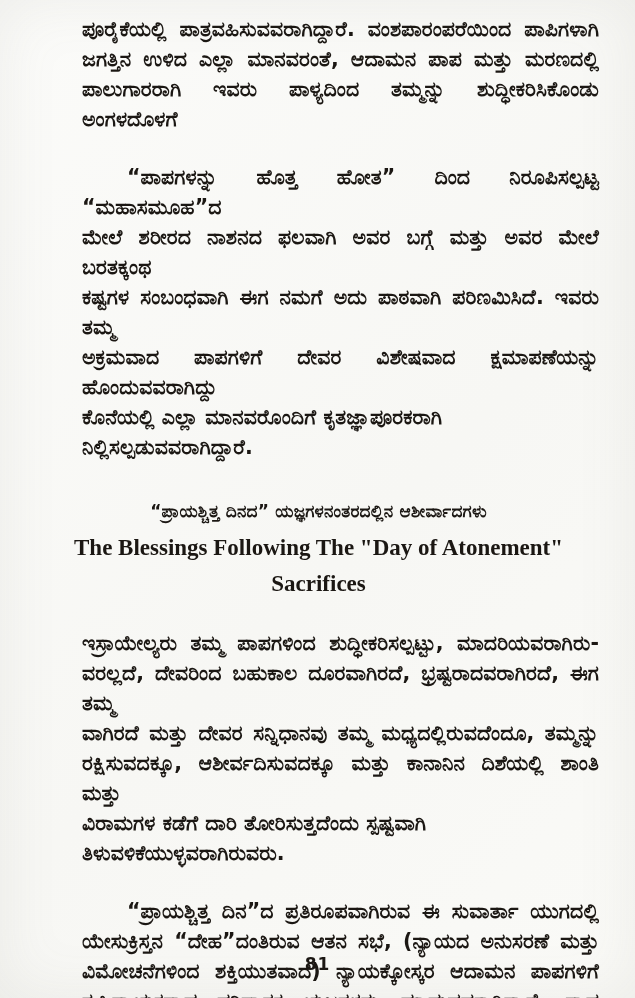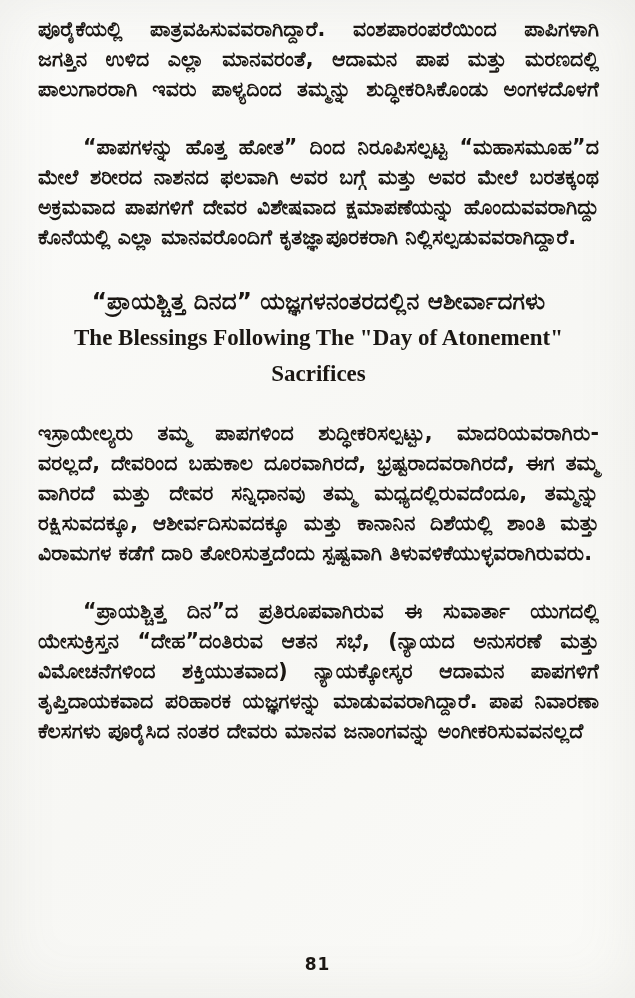--- a/index.html
+++ b/index.html
@@ -30,35 +30,36 @@
   }
   .para:nth-child(3) { margin-bottom: 32px; }
   .line {
     font-size: 20.5px;
     font-weight: 600;
     line-height: 30px;
     text-align: justify;
     text-align-last: justify;
     white-space: normal;
     letter-spacing: 0.1px;
+    margin-left: 44px;
   }
   .para.indent .line.first {
     text-indent: 45px;
   }
   .line.last {
     text-align: left;
     text-align-last: left;
   }
   .heading {
     text-align: center;
     margin: 0 0 26px 0;
     padding-top: 2px;
   }
   .heading-kn {
-    font-size: 23px;
+    font-size: 17px;
     font-weight: 700;
     line-height: 38px;
     letter-spacing: 0.2px;
   }
   .heading-en {
     font-family: "Liberation Serif", "DejaVu Serif", serif;
     font-size: 23px;
     font-weight: 700;
     line-height: 36px;
   }
@@ -81,20 +82,21 @@
   <div class="text-column">
 
   <div class="para">
         <div class="line first">ಪೂರೈಕೆಯಲ್ಲಿ ಪಾತ್ರವಹಿಸುವವರಾಗಿದ್ದಾರೆ.  ವಂಶಪಾರಂಪರೆಯಿಂದ ಪಾಪಿಗಳಾಗಿ</div>
         <div class="line">ಜಗತ್ತಿನ ಉಳಿದ ಎಲ್ಲಾ ಮಾನವರಂತೆ, ಆದಾಮನ ಪಾಪ ಮತ್ತು ಮರಣದಲ್ಲಿ</div>
         <div class="line">ಪಾಲುಗಾರರಾಗಿ ಇವರು ಪಾಳ್ಯದಿಂದ ತಮ್ಮನ್ನು ಶುದ್ಧೀಕರಿಸಿಕೊಂಡು ಅಂಗಳದೊಳಗೆ</div>
       </div>
       <div class="para indent">
         <div class="line first">“ಪಾಪಗಳನ್ನು ಹೊತ್ತ ಹೋತ” ದಿಂದ ನಿರೂಪಿಸಲ್ಪಟ್ಟ “ಮಹಾಸಮೂಹ”ದ</div>
         <div class="line">ಮೇಲೆ ಶರೀರದ ನಾಶನದ ಫಲವಾಗಿ ಅವರ ಬಗ್ಗೆ ಮತ್ತು ಅವರ ಮೇಲೆ ಬರತಕ್ಕಂಥ</div>
+        <div class="line">ಕಷ್ಟಗಳ ಸಂಬಂಧವಾಗಿ ಈಗ ನಮಗೆ ಅದು ಪಾಠವಾಗಿ ಪರಿಣಮಿಸಿದೆ.  ಇವರು ತಮ್ಮ</div>
         <div class="line">ಅಕ್ರಮವಾದ ಪಾಪಗಳಿಗೆ ದೇವರ ವಿಶೇಷವಾದ ಕ್ಷಮಾಪಣೆಯನ್ನು ಹೊಂದುವವರಾಗಿದ್ದು</div>
         <div class="line last">ಕೊನೆಯಲ್ಲಿ ಎಲ್ಲಾ ಮಾನವರೊಂದಿಗೆ ಕೃತಜ್ಞಾಪೂರಕರಾಗಿ ನಿಲ್ಲಿಸಲ್ಪಡುವವರಾಗಿದ್ದಾರೆ.</div>
       </div>
       <div class="heading">
         <div class="heading-kn">“ಪ್ರಾಯಶ್ಚಿತ್ತ ದಿನದ” ಯಜ್ಞಗಳನಂತರದಲ್ಲಿನ ಆಶೀರ್ವಾದಗಳು</div>
         <div class="heading-en">The Blessings Following The "Day of Atonement" Sacrifices</div>
       </div>
       <div class="para indent">
         <div class="line">ಇಸ್ರಾಯೇಲ್ಯರು ತಮ್ಮ ಪಾಪಗಳಿಂದ ಶುದ್ಧೀಕರಿಸಲ್ಪಟ್ಟು, ಮಾದರಿಯವರಾಗಿರು-</div>
         <div class="line">ವರಲ್ಲದೆ, ದೇವರಿಂದ ಬಹುಕಾಲ ದೂರವಾಗಿರದೆ, ಭ್ರಷ್ಟರಾದವರಾಗಿರದೆ, ಈಗ ತಮ್ಮ</div>

